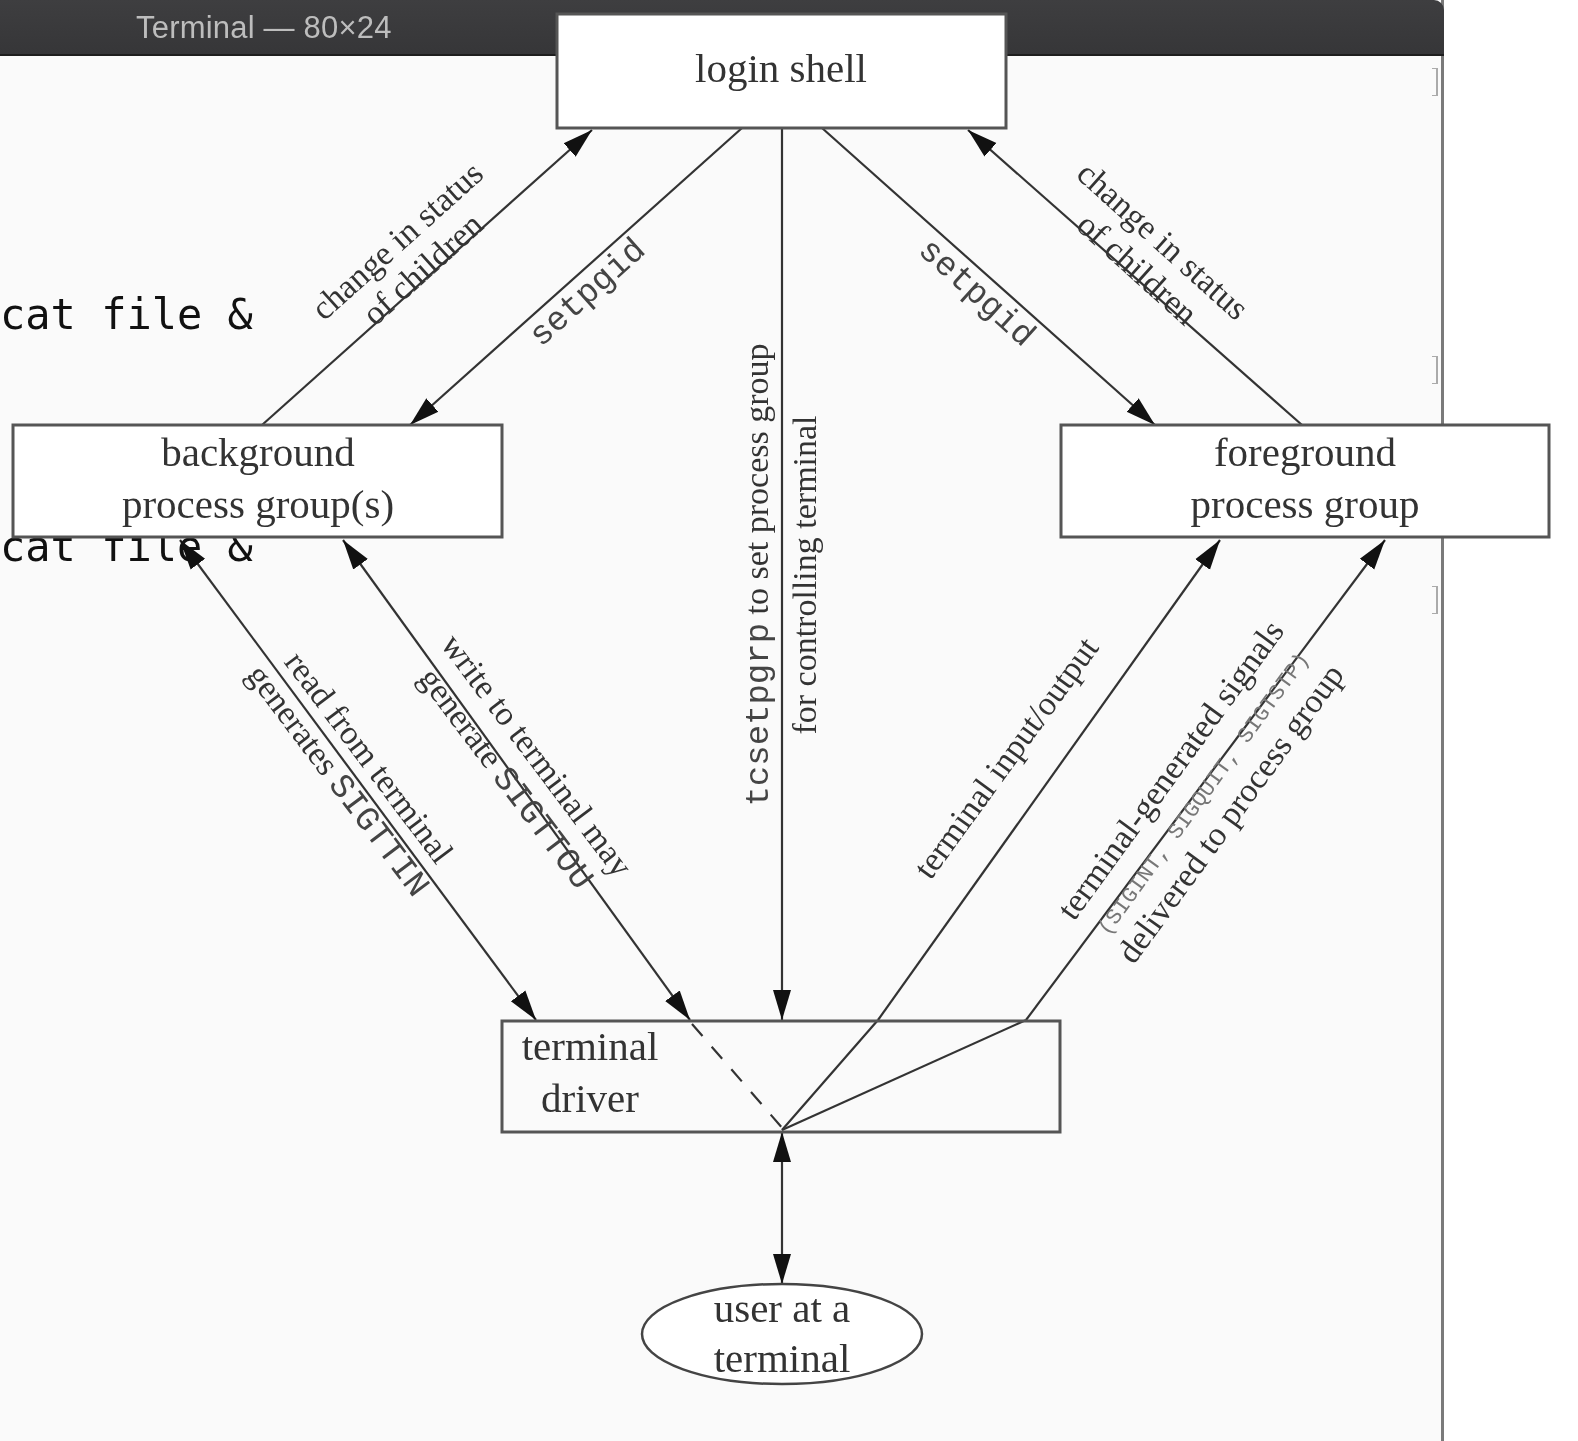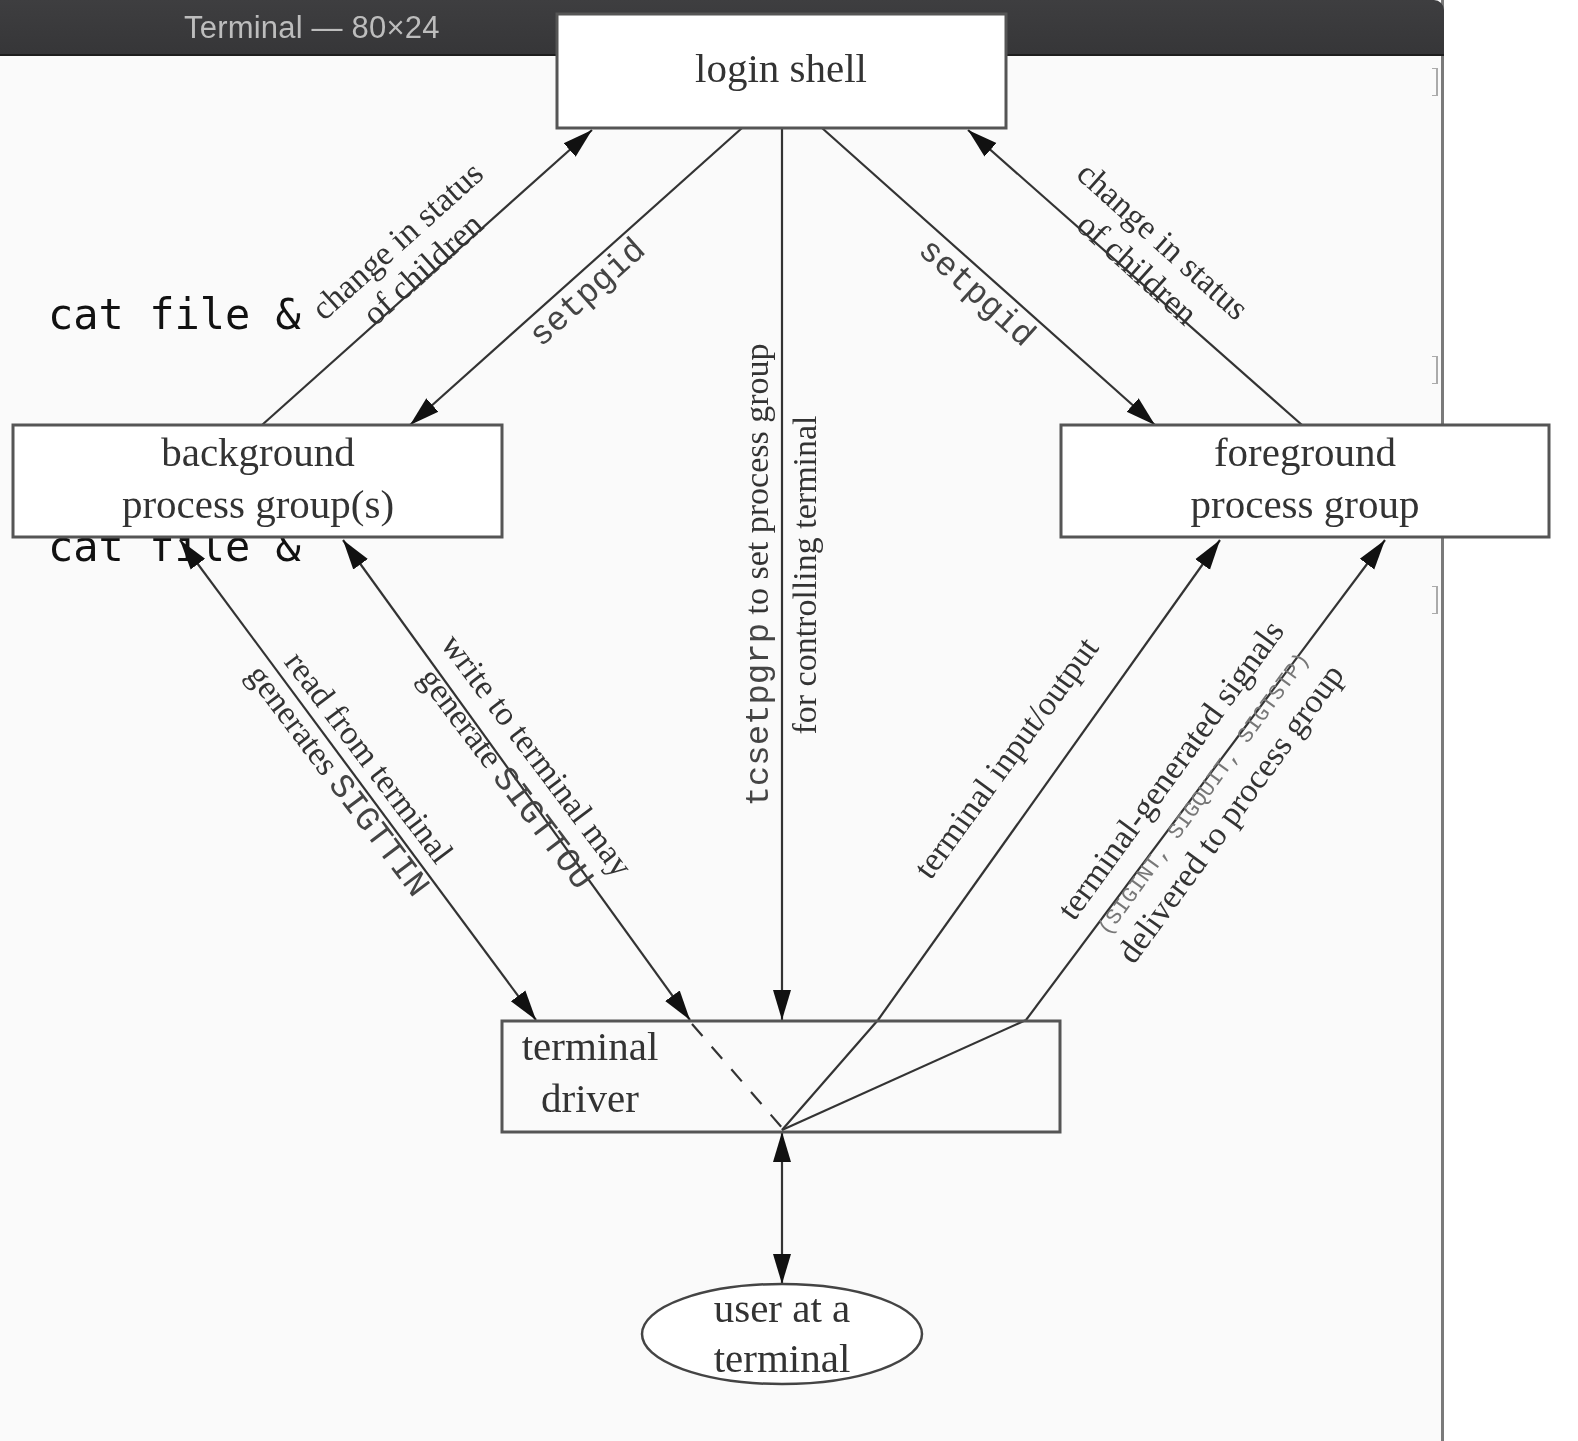--- a/index.html
+++ b/index.html
@@ -15,26 +15,26 @@
   }
   .titlebar {
     position: absolute; left: 0; top: 0; width: 1444px; height: 56px;
     background: linear-gradient(#3e3e40, #363638);
     border-bottom: 2px solid #1e1e1e; box-sizing: border-box;
     border-top-right-radius: 10px;
   }
   .title-text {
     position: absolute; left: 136px; top: 10px;
     font-family: "Liberation Sans", sans-serif; font-size: 31px;
-    color: #bdbdbd; letter-spacing: 0.2px; margin-left: 48px;
+    color: #bdbdbd; letter-spacing: 0.2px;
   }
   .term-line {
     position: absolute; left: 0;
     font-family: "DejaVu Sans Mono", monospace; font-size: 42px;
-    color: #111; white-space: pre; padding-left: 48px;
+    color: #111; white-space: pre;
   }
   .scroll-mark {
     position: absolute; width: 4px; height: 26px;
     border-right: 2px solid #aaa; border-top: 1px solid #aaa; border-bottom: 1px solid #aaa;
   }
   svg#diagram { position: absolute; left: 0; top: 0; }
   .box { fill: #ffffff; stroke: #555; stroke-width: 3; }
   .edge { stroke: #333; stroke-width: 2.2; fill: none; }
   .dashed { stroke-dasharray: 16 14; }
   .lbl { font-family: "Liberation Serif", serif; fill: #333; }

